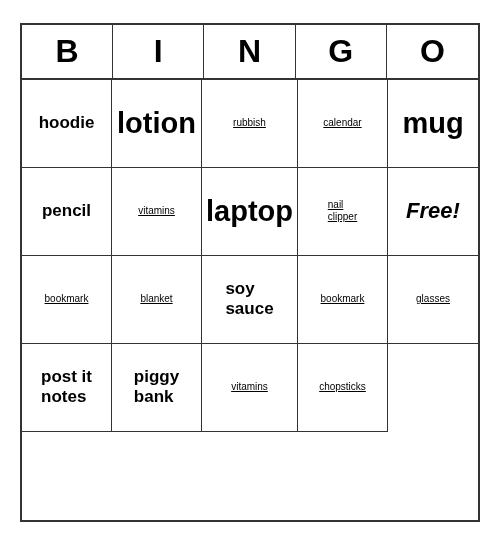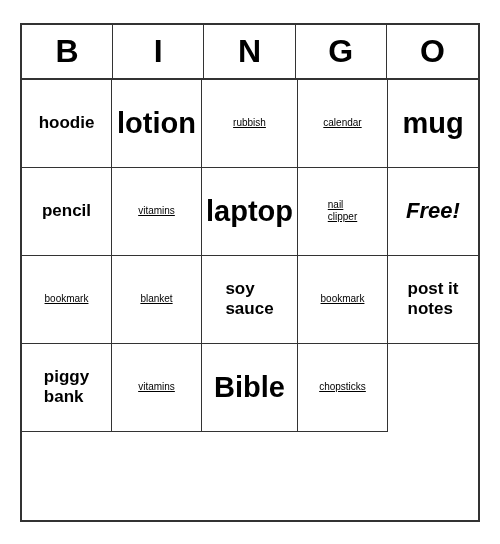--- a/index.html
+++ b/index.html
@@ -141,28 +141,28 @@
       <div class="bingo-cell">
         <span class="cell-small">blanket</span>
       </div>
       <div class="bingo-cell">
         <span class="cell-medium">soy<br>sauce</span>
       </div>
       <div class="bingo-cell">
         <span class="cell-small">bookmark</span>
       </div>
       <div class="bingo-cell">
+        <span class="cell-small">glasses</span>
+      </div>
+      <div class="bingo-cell">
         <span class="cell-medium">post it<br>notes</span>
       </div>
       <div class="bingo-cell">
         <span class="cell-medium">piggy<br>bank</span>
       </div>
       <div class="bingo-cell">
         <span class="cell-small">vitamins</span>
       </div>
       <div class="bingo-cell">
-        <span class="cell-large">Bible</span>
-      </div>
-      <div class="bingo-cell">
         <span class="cell-small">chopsticks</span>
       </div>
     </div>
 </div>
 
 </body></html>

